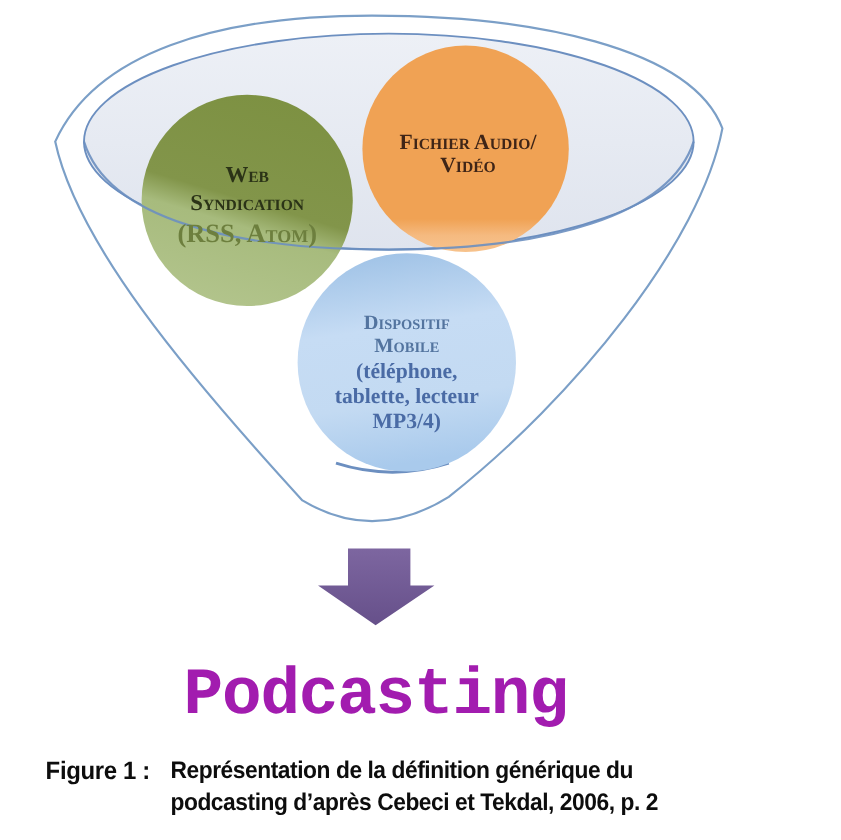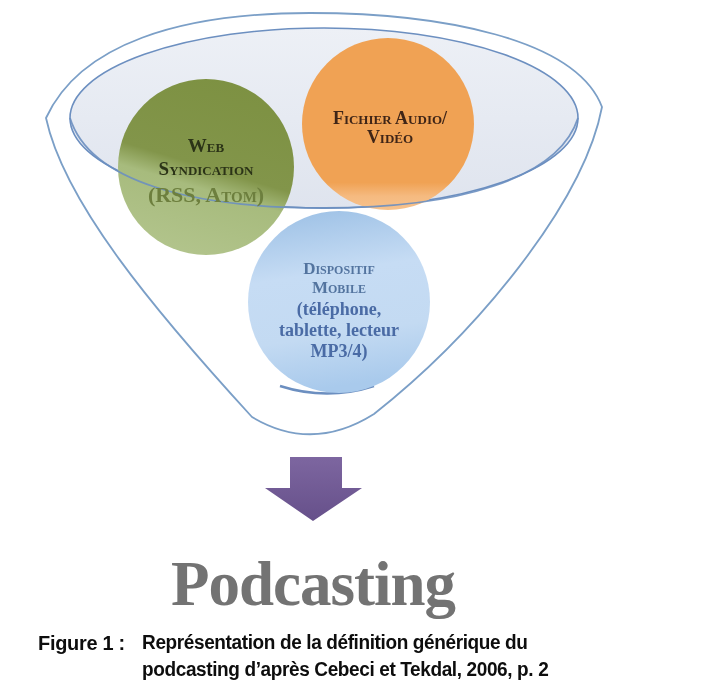--- a/index.html
+++ b/index.html
@@ -21,25 +21,25 @@
   .serif-bold {
     font-family: "Liberation Serif", serif;
     font-weight: bold;
   }
 
   #podcasting-title {
     position: absolute;
     left: 313px;
     top: 548px;
     transform: translateX(-50%);
-    font-family: Liberation Serif, serif;
+    font-family: Liberation Mono, monospace;
     font-weight: bold;
-    font-size: 63px;
+    font-size: 55px;
     letter-spacing: -1px;
-    color: #737373;
+    color: #a21caf;
     white-space: nowrap;
   }
 
   #caption {
     position: absolute;
     left: 38px;
     top: 629px;
     display: flex;
     align-items: flex-start;
     color: #0d0d0d;

